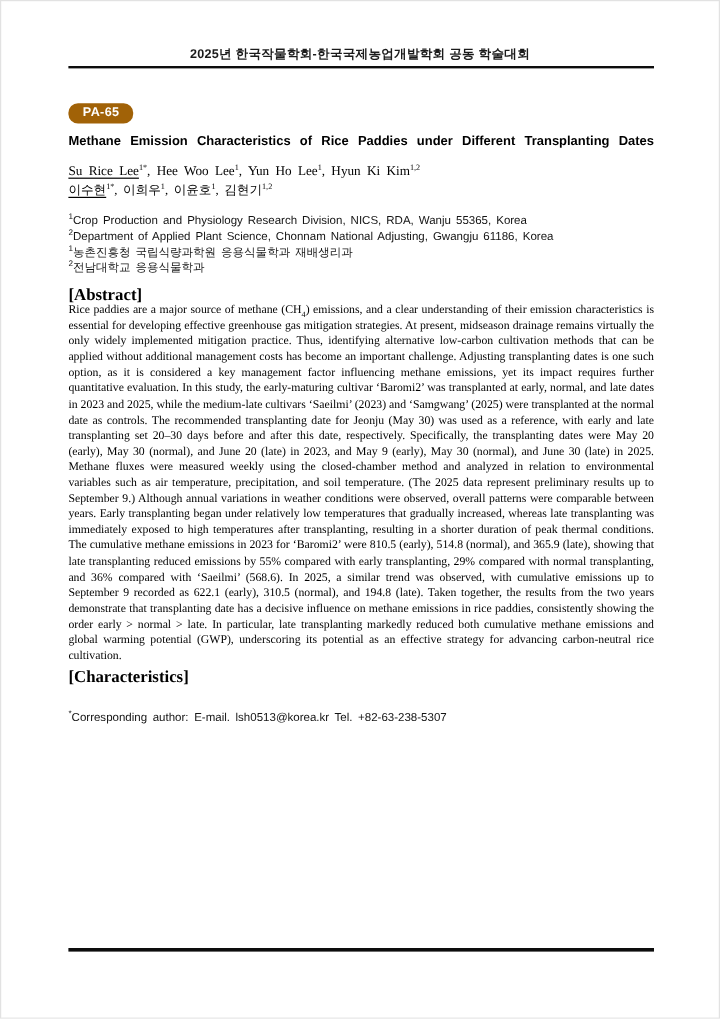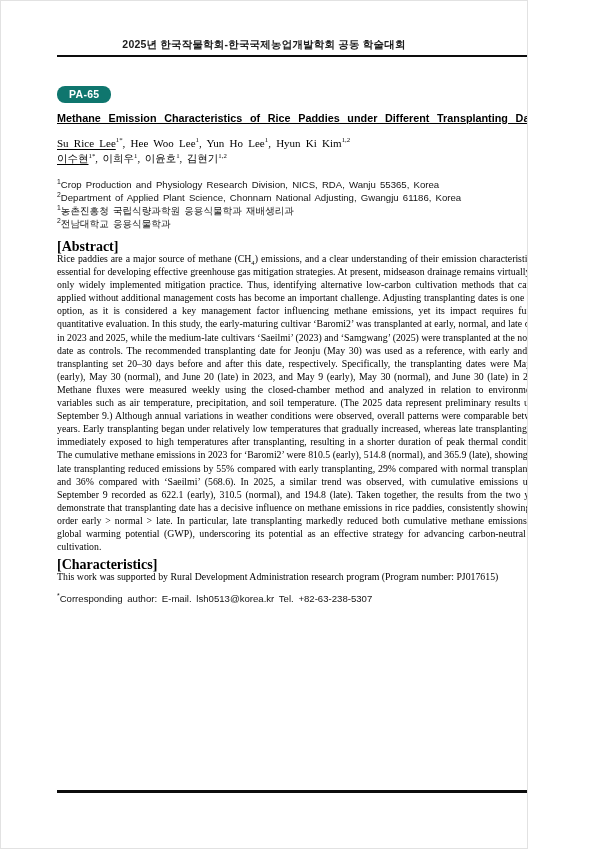--- a/index.html
+++ b/index.html
@@ -1,39 +1,39 @@
 <!DOCTYPE html>
 <html><head>
 <meta charset="utf-8">
 <style>
   * { margin:0; padding:0; box-sizing:border-box; }
   html,body { background:#ffffff; }
   .page {
-    position:relative; width:528px; height:849px; background:#ffffff;
+    position:relative; width:600px; height:849px; background:#ffffff;
     border:1px solid #e2e2e2; overflow:hidden;
     font-family:"Liberation Serif", serif; color:#000;
   }
   .header-text {
     position:absolute; top:37px; left:0; right:0; text-align:center;
     font-family:"Liberation Sans", sans-serif; font-weight:bold;
     font-size:10.5px; color:#1b1b1b; letter-spacing:0.2px;
   }
   .header-rule {
     position:absolute; top:54px; left:56px; width:488px; height:2px; background:#0d0d0d;
   }
   .badge {
     position:absolute; top:85px; left:56px;
-    background:#0f766e; color:#ffffff;
+    background:#a16207; color:#ffffff;
     font-family:"Liberation Sans", sans-serif; font-weight:bold; font-size:10.5px;
     padding:2px 12px 3px 12px; border-radius:8px; letter-spacing:0.3px;
   }
   .title {
     position:absolute; top:110px; left:56px; width:488px;
     font-family:"Liberation Sans", sans-serif; font-weight:bold; font-size:10.8px;
-    color:#000; text-align:justify; text-align-last:justify; line-height:14px;text-decoration:underline;
+    color:#000; text-align:justify; text-align-last:justify; line-height:14px;
   }
   .authors-en {
     position:absolute; top:136px; left:56px;
     font-size:11px; word-spacing:2.5px; color:#000;
   }
   .authors-kr {
     position:absolute; top:151px; left:56px;
     font-size:10.5px; word-spacing:2px; color:#000;
   }
   .u { text-decoration:underline; text-underline-offset:2px; }
@@ -89,19 +89,18 @@
     <div><sup>2</sup><span>Department of Applied Plant Science, Chonnam National Adjusting, Gwangju 61186, Korea</span></div>
     <div><sup>1</sup><span>농촌진흥청 국립식량과학원 응용식물학과 재배생리과</span></div>
     <div><sup>2</sup><span>전남대학교 응용식물학과</span></div>
   </div>
 
   <div class="sec-head abstract-head">[Abstract]</div>
 
   <div class="abstract-body"><span>Rice paddies are a major source of methane (CH</span><sub>4</sub><span>) emissions, and a clear understanding of their emission characteristics is essential for developing effective greenhouse gas mitigation strategies. At present, midseason drainage remains virtually the only widely implemented mitigation practice. Thus, identifying alternative low-carbon cultivation methods that can be applied without additional management costs has become an important challenge. Adjusting transplanting dates is one such option, as it is considered a key management factor influencing methane emissions, yet its impact requires further quantitative evaluation. In this study, the early-maturing cultivar ‘Baromi2’ was transplanted at early, normal, and late dates in 2023 and 2025, while the medium-late cultivars ‘Saeilmi’ (2023) and ‘Samgwang’ (2025) were transplanted at the normal date as controls. The recommended transplanting date for Jeonju (May 30) was used as a reference, with early and late transplanting set 20–30 days before and after this date, respectively. Specifically, the transplanting dates were May 20 (early), May 30 (normal), and June 20 (late) in 2023, and May 9 (early), May 30 (normal), and June 30 (late) in 2025. Methane fluxes were measured weekly using the closed-chamber method and analyzed in relation to environmental variables such as air temperature, precipitation, and soil temperature. (The 2025 data represent preliminary results up to September 9.) Although annual variations in weather conditions were observed, overall patterns were comparable between years. Early transplanting began under relatively low temperatures that gradually increased, whereas late transplanting was immediately exposed to high temperatures after transplanting, resulting in a shorter duration of peak thermal conditions. The cumulative methane emissions in 2023 for ‘Baromi2’ were 810.5 (early), 514.8 (normal), and 365.9 (late), showing that late transplanting reduced emissions by 55% compared with early transplanting, 29% compared with normal transplanting, and 36% compared with ‘Saeilmi’ (568.6). In 2025, a similar trend was observed, with cumulative emissions up to September 9 recorded as 622.1 (early), 310.5 (normal), and 194.8 (late). Taken together, the results from the two years demonstrate that transplanting date has a decisive influence on methane emissions in rice paddies, consistently showing the order early &gt; normal &gt; late. In particular, late transplanting markedly reduced both cumulative methane emissions and global warming potential (GWP), underscoring its potential as an effective strategy for advancing carbon-neutral rice cultivation.</span></div>
 
   <div class="sec-head ack-head">[Characteristics]</div>
-  <div class="ack-body">This work was supported by Rural Development Administration research program (Program number: PJ017615)</div>
 
   <div class="corresponding"><sup>*</sup><span>Corresponding author: E-mail. lsh0513@korea.kr Tel. +82-63-238-5307</span></div>
 
   <div class="footer-rule"></div>
 
 </div>
 
 </body></html>

